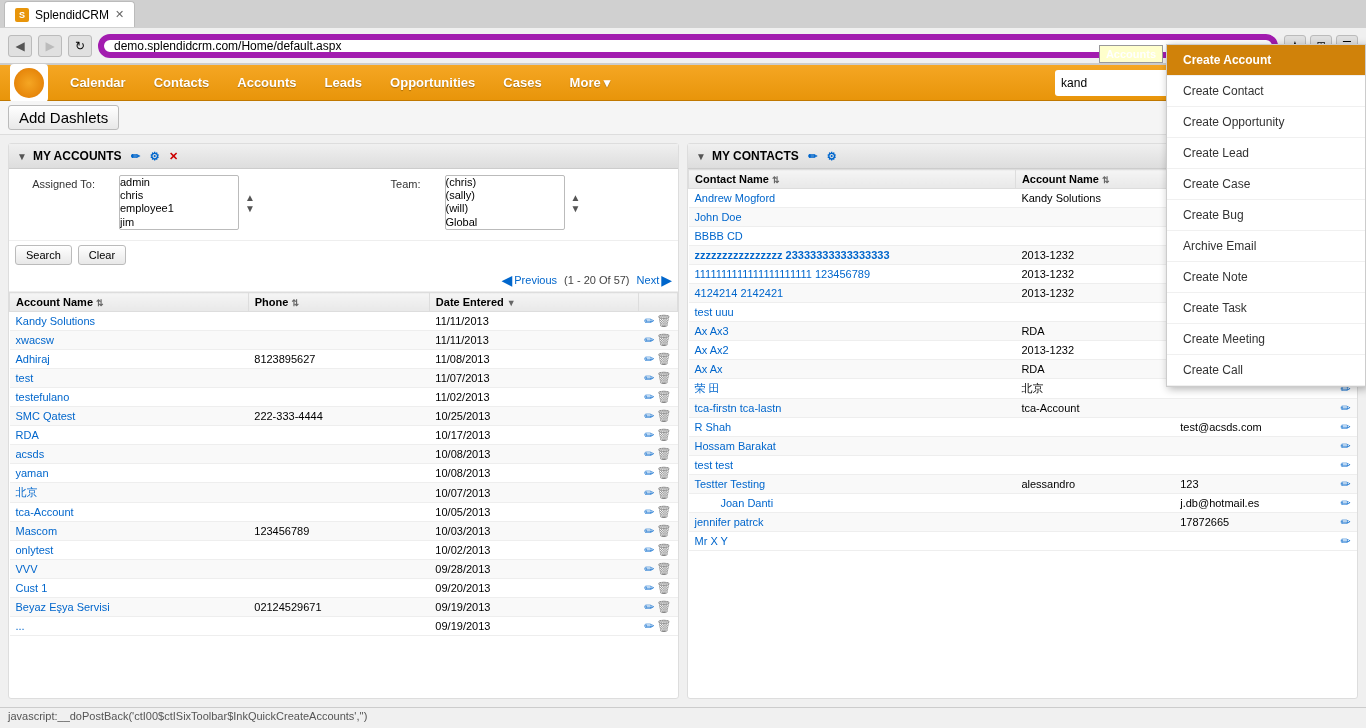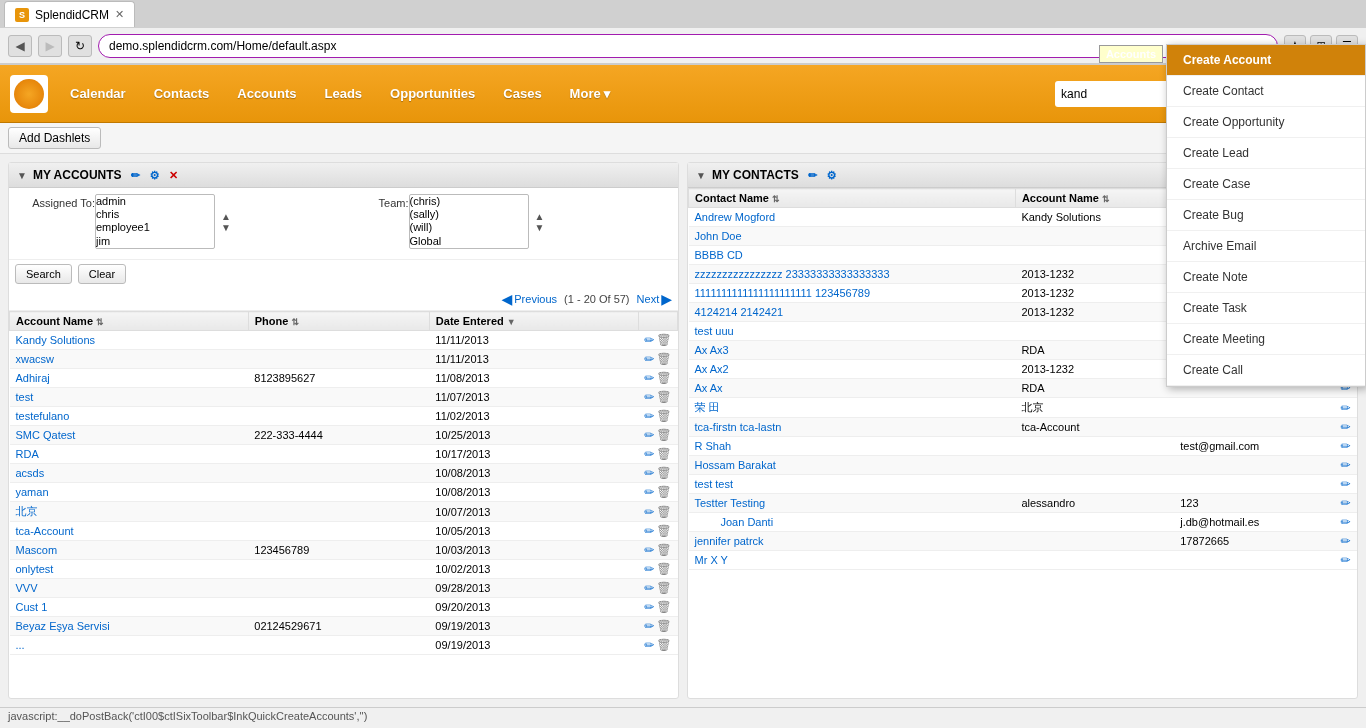--- a/index.html
+++ b/index.html
@@ -6,59 +6,59 @@
     body { font-family: Arial, sans-serif; font-size: 12px; background: #f0f0f0; overflow: hidden; width: 1366px; height: 728px; }
 
     
     .browser-top { background: #e8e8e8; border-bottom: 1px solid #ccc; }
     .tab-bar { display: flex; align-items: center; height: 28px; background: #d0d0d0; padding-left: 4px; }
     .tab { display: flex; align-items: center; background: white; border: 1px solid #bbb; border-bottom: none; border-radius: 4px 4px 0 0; padding: 4px 10px; font-size: 12px; height: 26px; gap: 6px; }
     .tab-close { cursor: pointer; color: #666; font-size: 11px; }
     .address-bar { display: flex; align-items: center; height: 36px; background: #f0f0f0; padding: 4px 8px; gap: 6px; border-bottom: 1px solid #ccc; }
     .nav-btn { background: #e0e0e0; border: 1px solid #bbb; border-radius: 3px; width: 24px; height: 22px; display: flex; align-items: center; justify-content: center; cursor: pointer; font-size: 12px; color: #555; }
     .refresh-btn { background: #e0e0e0; border: 1px solid #bbb; border-radius: 3px; width: 24px; height: 22px; display: flex; align-items: center; justify-content: center; cursor: pointer; }
-    .url-bar { flex: 1; border: 1px solid #a21caf; border-radius: 12px; height: 24px; padding: 2px 10px; font-size: 12px; background: white; }
+    .url-bar { flex: 1; border: 6px solid #a21caf; border-radius: 12px; height: 24px; padding: 2px 10px; font-size: 12px; background: white; }
     .browser-icons { display: flex; gap: 4px; align-items: center; }
     .browser-icon { width: 22px; height: 22px; background: #e0e0e0; border: 1px solid #bbb; border-radius: 3px; display: flex; align-items: center; justify-content: center; font-size: 11px; cursor: pointer; }
 
     
     .app { width: 1366px; height: 660px; display: flex; flex-direction: column; }
 
     
-    .top-nav { background: linear-gradient(to bottom, #f5a623, #e8950a); height: 58px; display: flex; align-items: center; padding: 0 0 0 10px; gap: 0; border-bottom: 1px solid #c07800; }
+    .top-nav { background: linear-gradient(to bottom, #f5a623, #e8950a); height: 36px; display: flex; align-items: center; padding: 0 0 0 10px; gap: 0; border-bottom: 1px solid #c07800; }
     .logo { width: 38px; height: 38px; background: white; border-radius: 4px; display: flex; align-items: center; justify-content: center; margin-right: 8px; }
     .logo-inner { width: 30px; height: 30px; background: radial-gradient(circle, #f5a623, #e07800); border-radius: 50%; }
     .nav-item { color: white; padding: 6px 14px; cursor: pointer; font-size: 13px; font-weight: bold; text-shadow: 0 1px 1px rgba(0,0,0,0.3); white-space: nowrap; }
     .nav-more { display: flex; align-items: center; gap: 3px; }
     .nav-spacer { flex: 1; }
     .search-box { display: flex; align-items: center; background: white; border-radius: 3px; height: 26px; padding: 0 6px; gap: 4px; }
     .search-input { border: none; outline: none; font-size: 12px; width: 100px; }
     .search-icon { color: #888; font-size: 13px; cursor: pointer; }
     .search-btn { background: #d0d0d0; border: 1px solid #bbb; border-radius: 2px; width: 24px; height: 22px; display: flex; align-items: center; justify-content: center; cursor: pointer; }
     .user-area { display: flex; align-items: center; gap: 4px; background: rgba(0,0,0,0.2); padding: 4px 10px; margin: 0 4px; border-radius: 3px; cursor: pointer; color: white; font-size: 13px; font-weight: bold; }
     .plus-btn { background: rgba(0,0,0,0.25); border: 1px solid rgba(255,255,255,0.3); border-radius: 3px; width: 30px; height: 30px; display: flex; align-items: center; justify-content: center; cursor: pointer; color: white; font-size: 18px; font-weight: bold; margin-right: 6px; }
 
     
     .toolbar { background: #f5f5f5; border-bottom: 1px solid #ddd; padding: 4px 8px; }
-    .add-dashlets-btn { background: linear-gradient(to bottom, #ffffff, #e8e8e8); border: 1px solid #bbb; border-radius: 3px; padding: 3px 10px; font-size: 12px; cursor: pointer; }
+    .add-dashlets-btn { background: linear-gradient(to bottom, #ffffff, #e8e8e8); border: 1px solid #bbb; border-radius: 3px; padding: 3px 10px; font-size: 15px; cursor: pointer; }
 
     
     .main-content { display: flex; flex: 1; overflow: hidden; }
 
     
     .dashlets { display: flex; flex: 1; gap: 8px; padding: 8px; overflow: hidden; }
     .dashlet { flex: 1; background: white; border: 1px solid #ddd; border-radius: 3px; display: flex; flex-direction: column; min-width: 0; }
     .dashlet-header { background: linear-gradient(to bottom, #f0f0f0, #ddd); border-bottom: 1px solid #ccc; padding: 4px 8px; display: flex; align-items: center; font-weight: bold; font-size: 12px; gap: 6px; }
     .dashlet-header-icon { font-size: 10px; color: #555; }
     .dashlet-controls { display: flex; gap: 3px; }
     .dashlet-ctrl { width: 16px; height: 16px; display: flex; align-items: center; justify-content: center; cursor: pointer; font-size: 11px; color: #555; }
 
     
     .search-form { padding: 6px; border-bottom: 1px solid #eee; }
-    .search-row { display: flex; align-items: flex-start; gap: 0; margin-bottom: 4px; }
+    .search-row { display: flex; align-items: flex-start; gap: 24px; margin-bottom: 4px; }
     .form-label { width: 80px; text-align: right; padding-top: 3px; color: #333; font-size: 11px; }
     .form-control-area { display: flex; gap: 6px; flex: 1; }
     .list-select { border: 1px solid #bbb; font-size: 11px; height: 55px; width: 120px; }
     .list-arrows { display: flex; flex-direction: column; justify-content: center; }
     .arrow-btn { font-size: 10px; color: #555; cursor: pointer; }
     .search-btns { display: flex; gap: 6px; padding: 4px 6px; }
     .btn-search { background: linear-gradient(to bottom, #fff, #e8e8e8); border: 1px solid #bbb; border-radius: 3px; padding: 3px 10px; font-size: 11px; cursor: pointer; }
     .btn-clear { background: linear-gradient(to bottom, #fff, #e8e8e8); border: 1px solid #bbb; border-radius: 3px; padding: 3px 10px; font-size: 11px; cursor: pointer; }
 
     
@@ -450,21 +450,21 @@
                 </tr>
                 <tr>
     <td style="color:#0066cc;cursor:pointer;">BBBB CD</td>
     <td></td>
     <td></td>
     <td>
       <span style="color:#0066cc;font-size:12px;">✏</span>
     </td>
                 </tr>
                 <tr>
-    <td style="color:#0066cc;cursor:pointer;">zzzzzzzzzzzzzzzz 23333333333333333</td>
+    <td style="color:#0066cc;cursor:pointer;font-weight:bold;">zzzzzzzzzzzzzzzz 23333333333333333</td>
     <td>2013-1232</td>
     <td></td>
     <td>
       <span style="color:#0066cc;font-size:12px;">✏</span>
     </td>
                 </tr>
                 <tr>
     <td style="color:#0066cc;cursor:pointer;">1111111111111111111111 123456789</td>
     <td>2013-1232</td>
     <td></td>
@@ -524,21 +524,21 @@
     <td style="color:#0066cc;cursor:pointer;">tca-firstn tca-lastn</td>
     <td>tca-Account</td>
     <td></td>
     <td>
       <span style="color:#0066cc;font-size:12px;">✏</span>
     </td>
                 </tr>
                 <tr>
     <td style="color:#0066cc;cursor:pointer;">R Shah</td>
     <td></td>
-    <td>test@gmail.com</td>
+    <td>test@acsds.com</td>
     <td>
       <span style="color:#0066cc;font-size:12px;">✏</span>
     </td>
                 </tr>
                 <tr>
     <td style="color:#0066cc;cursor:pointer;">Hossam Barakat</td>
     <td></td>
     <td></td>
     <td>
       <span style="color:#0066cc;font-size:12px;">✏</span>

